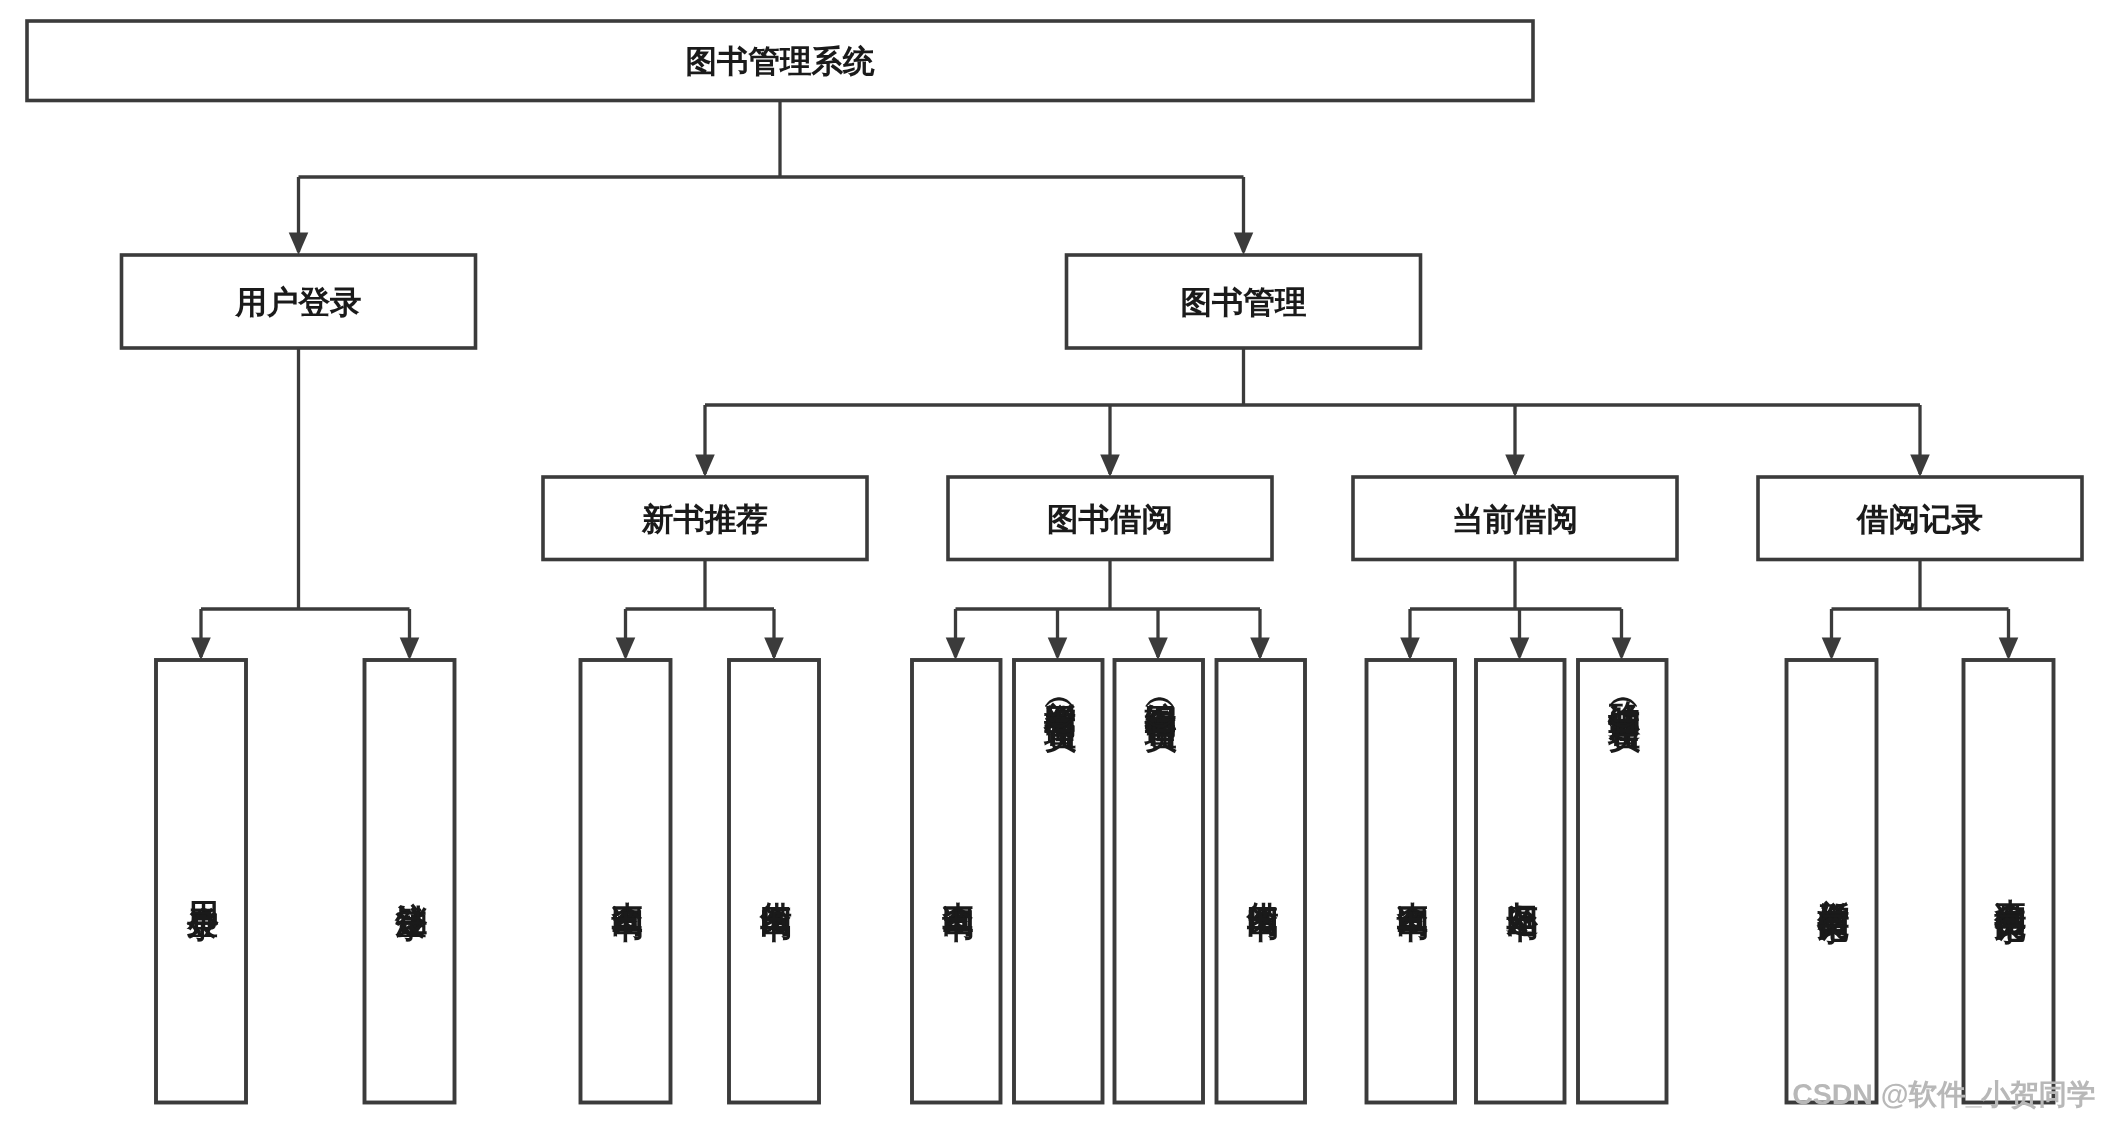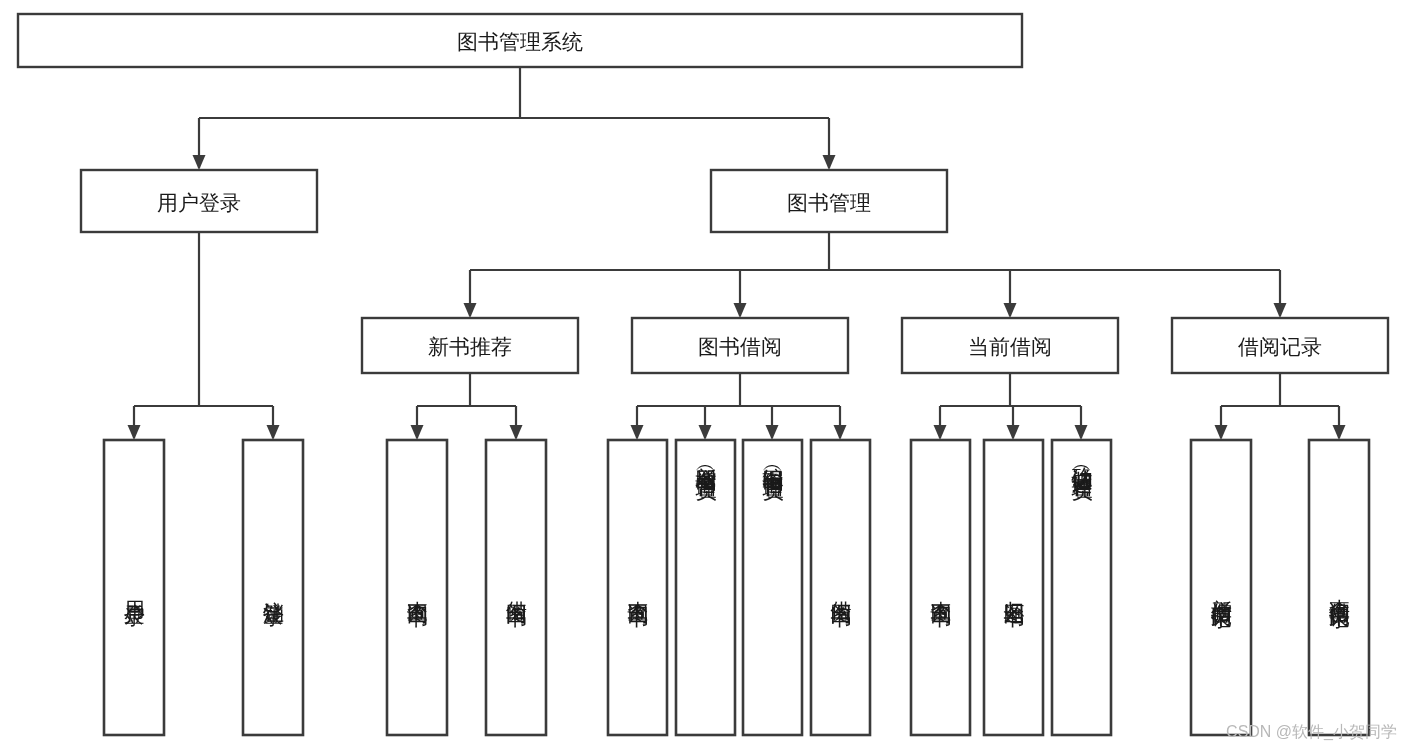--- a/index.html
+++ b/index.html
@@ -10,20 +10,21 @@
   }
   body {
     font-family: "Liberation Sans", "DejaVu Sans", sans-serif;
   }
   #diagram-root {
     position: relative;
     width: 1405px;
     height: 747px;
     background: #ffffff;
     overflow: hidden;
+    font-weight: bold;
   }
   svg.diagram-canvas {
     position: absolute;
     left: 0;
     top: 0;
     width: 1405px;
     height: 747px;
   }
   .node-box {
     fill: #ffffff;
@@ -72,21 +73,21 @@
     box-sizing: border-box;
   }
   .leaf-cell.center-v {
     align-items: center;
   }
   .watermark {
     position: absolute;
     right: 8px;
     bottom: 4px;
     font-family: "Liberation Sans", "DejaVu Sans", sans-serif;
-    font-size: 16px;
+    font-size: 19px;
     color: #b8b8b8;
     white-space: nowrap;
     user-select: none;
   }
 </style>
 </head>
 <body>
 
 <div id="diagram-root">
   <svg class="diagram-canvas" id="svg-layer" viewBox="0 0 1405 747">

